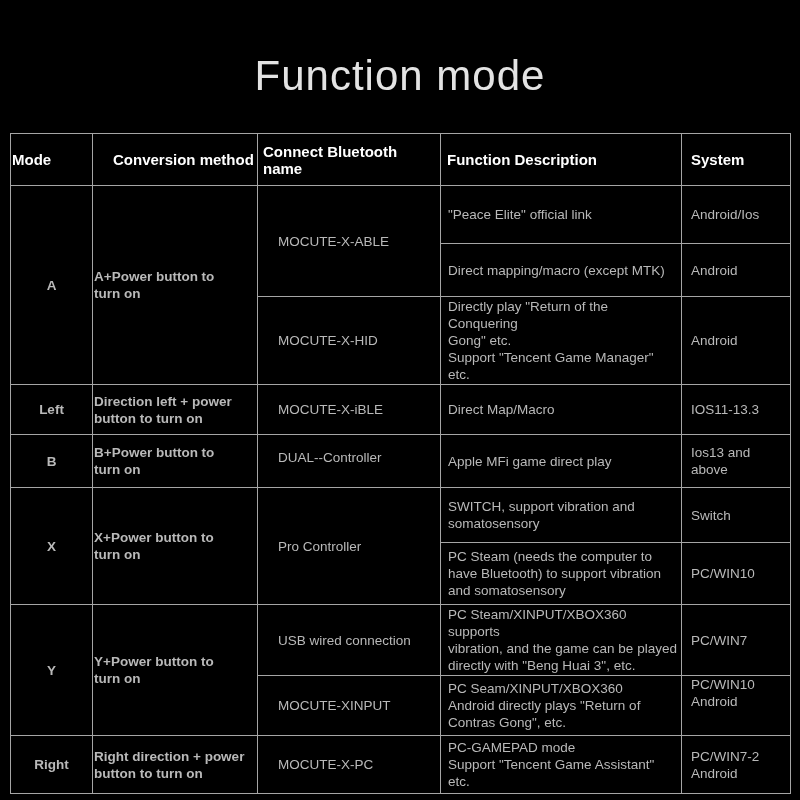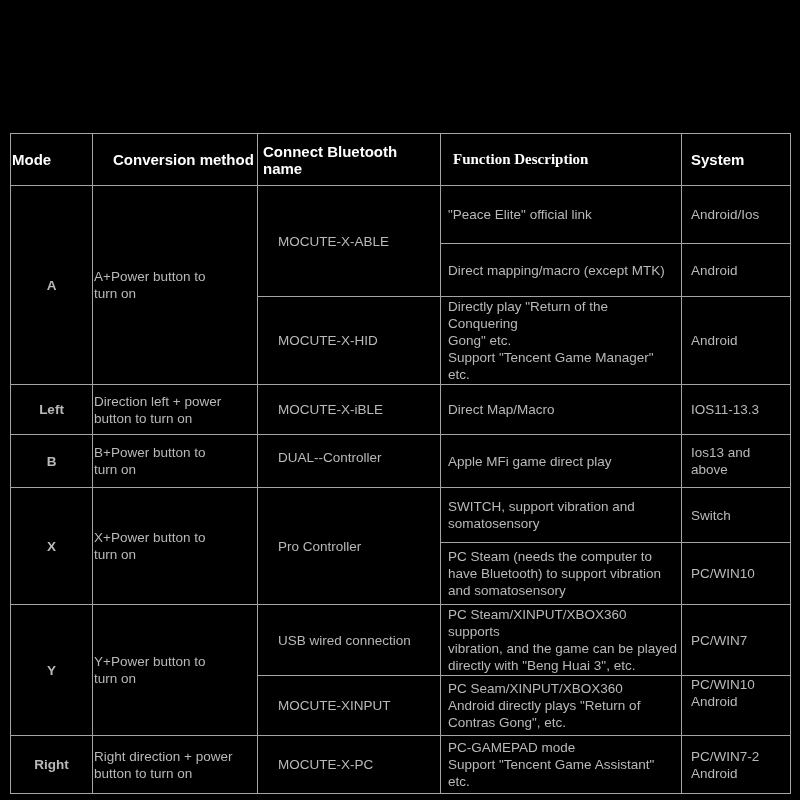--- a/index.html
+++ b/index.html
@@ -11,34 +11,35 @@
            table-layout:fixed;border-radius:13px;}
   table.fn col.w-mode{width:82px;} table.fn col.w-conv{width:165px;}
   table.fn col.w-bt{width:183px;}  table.fn col.w-desc{width:241px;}
   table.fn col.w-sys{width:109px;}
   table.fn th, table.fn td{border:1px solid #a5a5a5;vertical-align:middle;
            white-space:pre-line;overflow:hidden;}
   table.fn th{color:#ffffff;font-size:15px;font-weight:bold;text-align:left;}
   table.fn td{color:#b9b9b9;font-size:13.5px;line-height:17px;}
   th.c-mode, td.c-mode{text-align:center;}
   td.c-mode{color:#ffffff;font-size:15px;font-weight:bold;}
-  th.c-conv{padding-left:20px;}  td.c-conv{font-size:14px;}
+  th.c-conv{padding-left:20px;}  td.c-conv{font-size:14px;font-weight:bold;}
   th.c-bt{padding-left:5px;margin-left:22px;}    td.c-bt{padding-left:20px;font-size:14px;}
-  th.c-desc{padding-left:12px;font-family:Liberation Serif, serif;}  td.c-desc{padding-left:7px;padding-right:3px;}
+  th.c-desc{padding-left:6px;}  td.c-desc{padding-left:7px;padding-right:3px;}
   th.c-sys{padding-left:9px;}   td.c-sys{padding-left:9px;}
   tr.h0{height:52px;} tr.h1{height:58px;} tr.h2{height:53px;} tr.h3{height:59px;}
   tr.h4{height:50px;} tr.h5{height:53px;} tr.h6{height:55px;} tr.h7{height:62px;}
   tr.h8{height:57px;} tr.h9{height:60px;} tr.h10{height:58px;}
   td.vb{vertical-align:bottom;padding-bottom:8px;}
   .shift-up{position:relative;top:-13px;display:inline-block;}
 </style>
 </head>
 <body>
 
 <div class="page">
+  <div class="title">Function mode</div>
 
   <table class="fn">
     <colgroup>
       <col class="w-mode">
         <col class="w-conv">
         <col class="w-bt">
         <col class="w-desc">
         <col class="w-sys">
     </colgroup>
 

